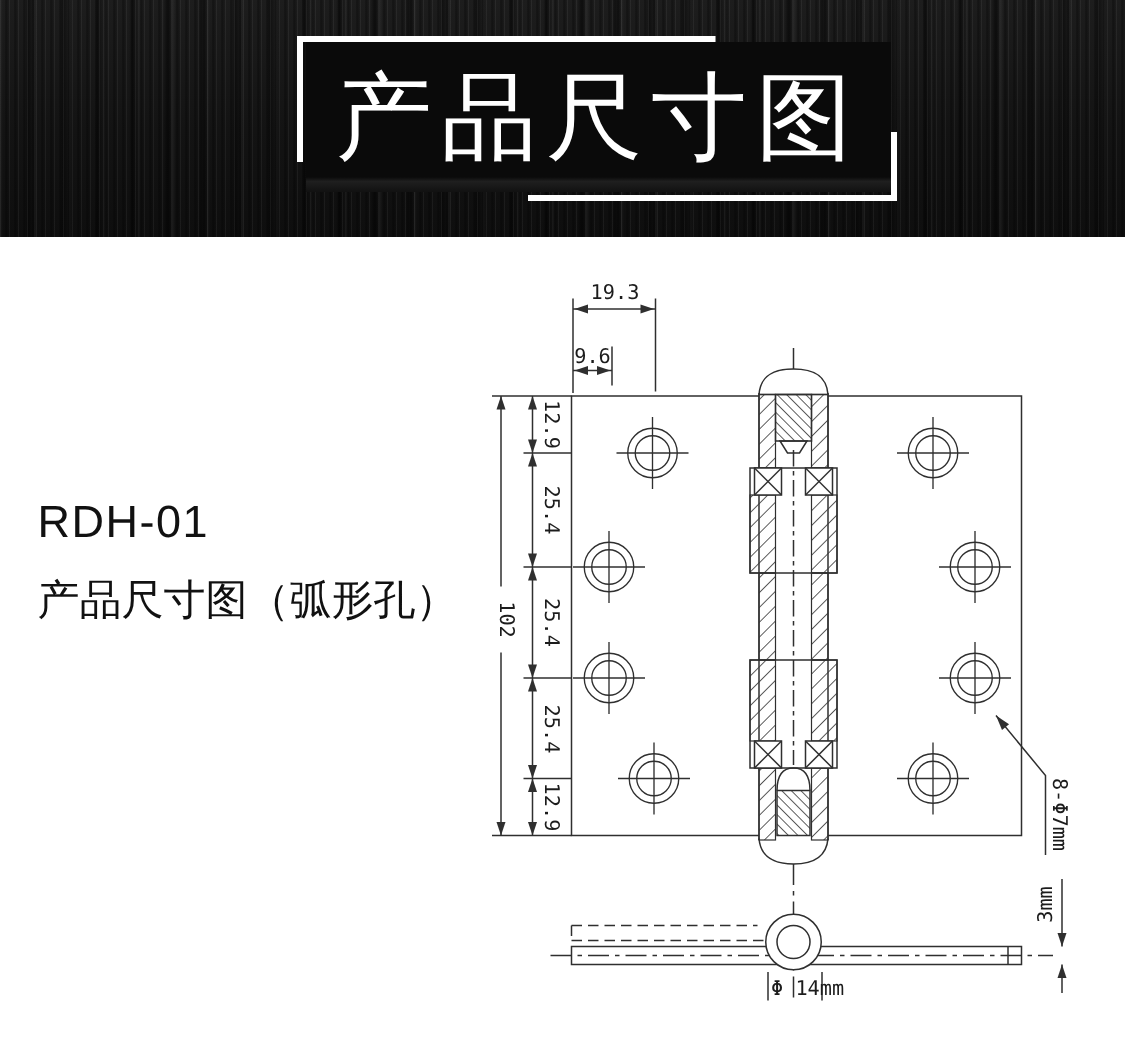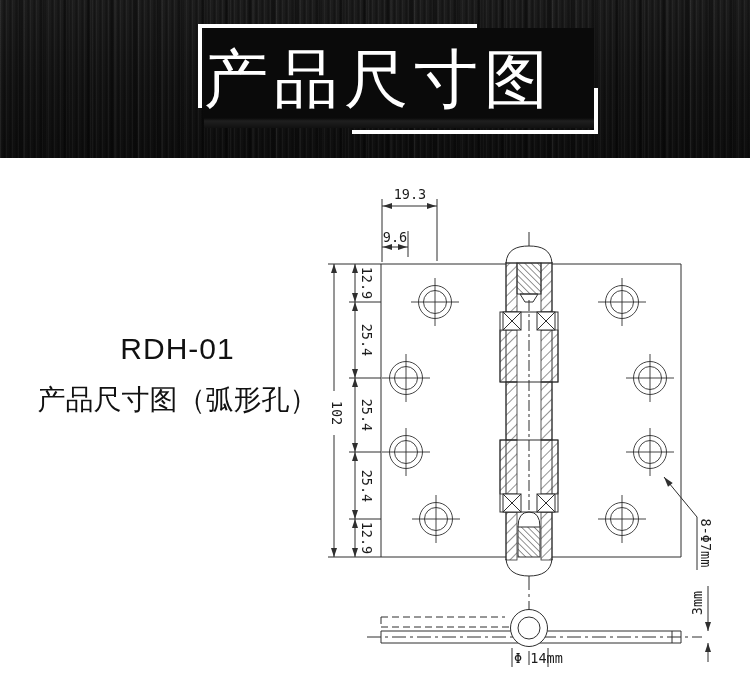--- a/index.html
+++ b/index.html
@@ -15,34 +15,34 @@
       repeating-linear-gradient(90deg, rgba(255,255,255,0.08) 0px, rgba(255,255,255,0.0) 1px, rgba(0,0,0,0) 3px, rgba(0,0,0,0.35) 4px, rgba(0,0,0,0) 6px),
       repeating-linear-gradient(90deg, rgba(255,255,255,0.05) 0px, rgba(0,0,0,0) 2px, rgba(0,0,0,0) 17px, rgba(0,0,0,0.4) 19px, rgba(0,0,0,0) 23px),
       linear-gradient(180deg,#1d1d1d 0%,#131313 55%,#0e0e0e 100%);
   }
   .banner-box{
     position:absolute;left:204px;top:28px;width:390px;height:100px;
     background:linear-gradient(180deg,#0a0a0a 0%,#0a0a0a 90%,#1f1f1f 93%,#111 100%);
   }
   .banner-title{
     position:absolute;left:204px;top:28px;width:390px;height:100px;
-    line-height:102px;color:#ffffff;
+    line-height:102px;text-align:center;color:#ffffff;
     font-family:"DejaVu Serif","Liberation Serif",serif;
     font-size:64px;letter-spacing:6px;white-space:nowrap;
   }
   .bracket-tl{
     position:absolute;left:198px;top:24px;width:275px;height:80px;
     border-top:4px solid #ffffff;border-left:4px solid #ffffff;
   }
   .bracket-br{
     position:absolute;left:352px;top:88px;width:242px;height:42px;
     border-bottom:4px solid #ffffff;border-right:4px solid #ffffff;
   }
   
-  .product-label{position:absolute;left:25px;top:332px;width:305px;text-align:center;color:#111;}
+  .product-label{position:absolute;left:25px;top:332px;width:305px;color:#111;}
   .product-code{font-size:30px;letter-spacing:1px;font-family:"Liberation Sans","DejaVu Sans",sans-serif;}
   .product-name{margin-top:15px;font-size:28px;font-family:"Liberation Sans","DejaVu Sans",sans-serif;white-space:nowrap;}
   
   svg{position:absolute;left:0;top:0;}
   text.dim{
     font-family:"DejaVu Sans Mono","Liberation Mono",monospace;
     font-size:13.5px;fill:#1c1c1c;
   }
 </style>
 </head>

